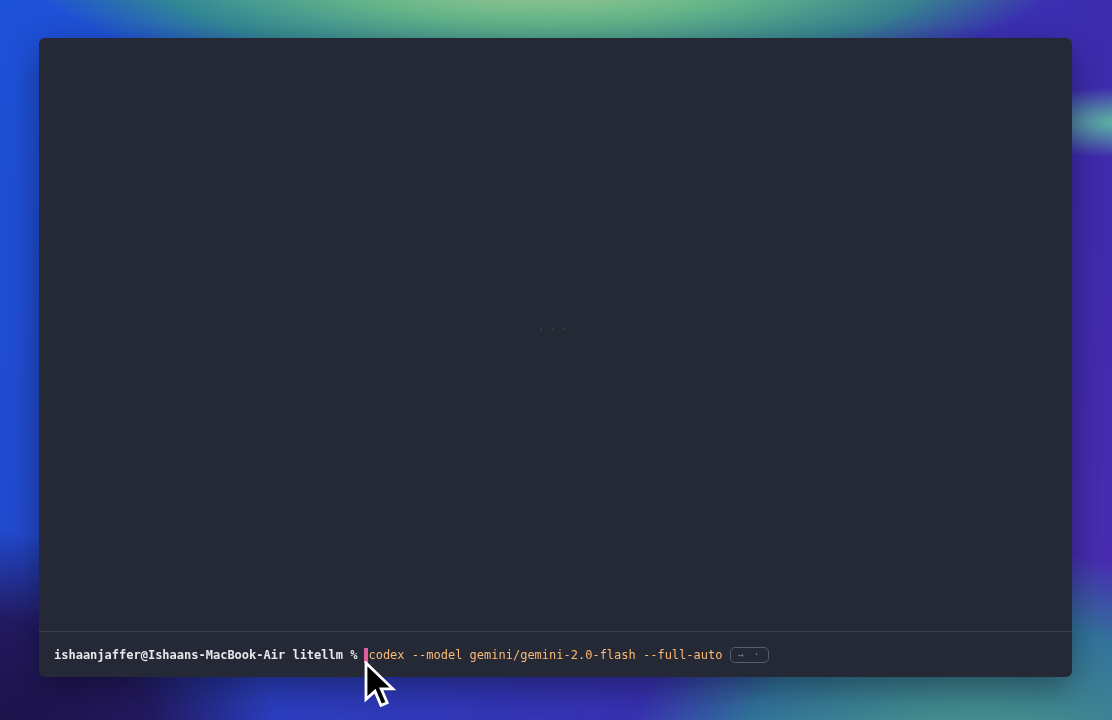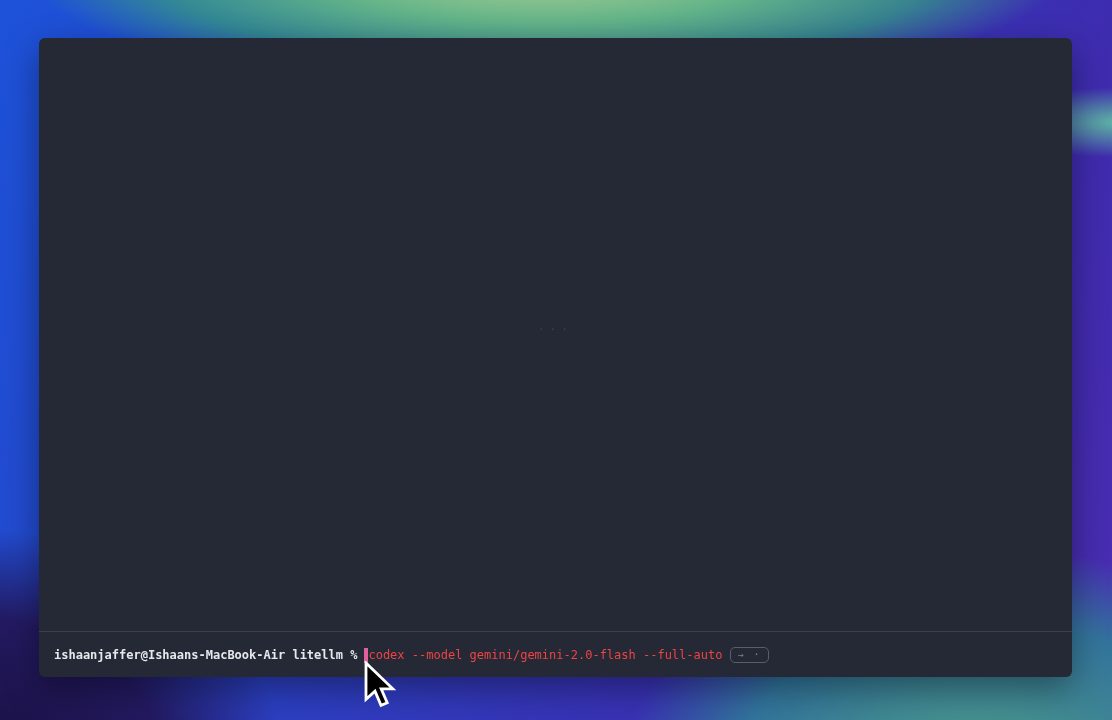--- a/index.html
+++ b/index.html
@@ -46,21 +46,21 @@
     color: #e7e8eb; font-weight: bold;
   }
   .prompt-space { display: inline-block; width: 7px; }
   .text-cursor {
     display: inline-block; width: 4px; height: 15px;
     background: #e0609f;
     vertical-align: text-bottom;
     margin-bottom: -2px;
   }
   .suggestion-text {
-    color: #ef4444;
+    color: #fdba74;
   }
   .hint-badge {
     display: inline-flex; align-items: center; justify-content: center;
     height: 16px; min-width: 28px;
     margin-left: 8px; padding: 0 6px;
     border: 1px solid #565e6b; border-radius: 5px;
     color: #7a8290; font-size: 10px; letter-spacing: 2px;
     line-height: 1;
   }
 

